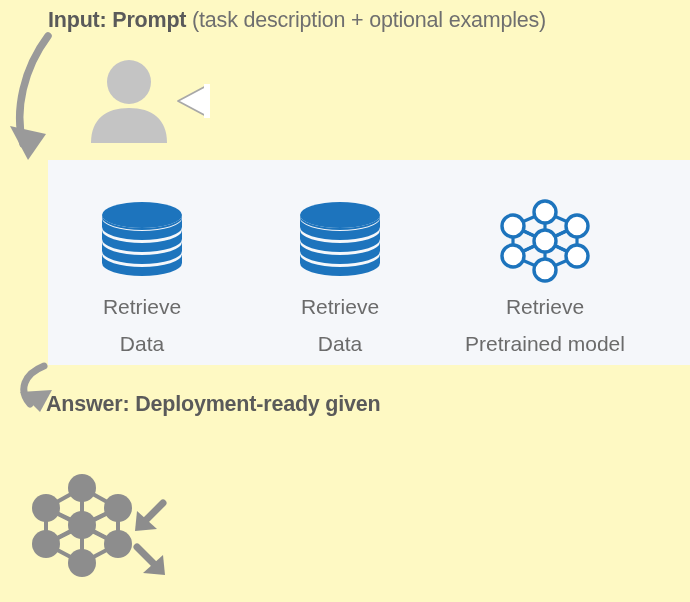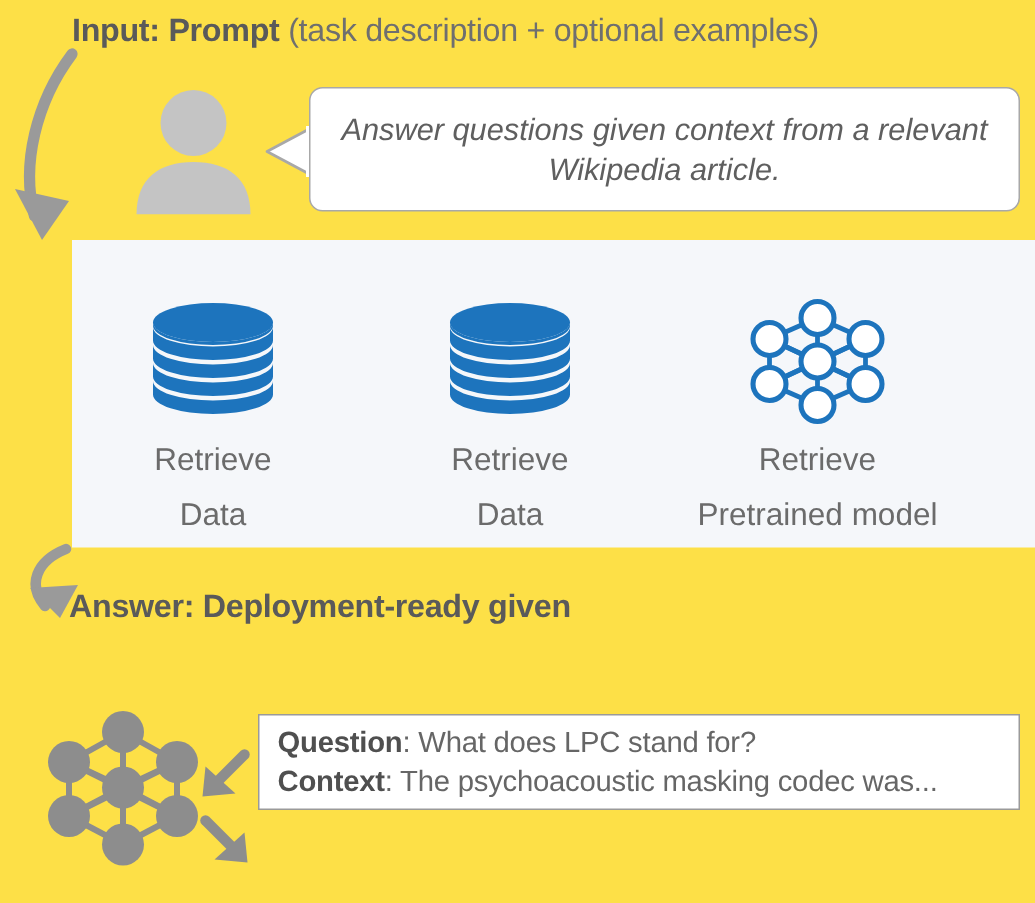--- a/index.html
+++ b/index.html
@@ -9,21 +9,21 @@
     background: #ffffff;
   }
   body {
     font-family: "Liberation Sans", "DejaVu Sans", sans-serif;
     -webkit-font-smoothing: antialiased;
   }
   #canvas {
     position: relative;
     width: 690px;
     height: 602px;
-    background: #fde047;
+    background: #fef9c3;
     overflow: hidden;
   }
   .abs { position: absolute; }
 
   
   #header-line {
     left: 48px;
     top: 8px;
     width: 640px;
     font-size: 21.5px;
@@ -169,23 +169,20 @@
   <svg class="abs" id="person-icon" viewBox="0 0 86 86">
     <circle cx="43" cy="25" r="22" fill="#c4c4c4"></circle>
     <path d="M5 86 C5 62, 20 51, 43 51 C66 51, 81 62, 81 86 Z" fill="#c4c4c4"></path>
   </svg>
 
   <svg class="abs" id="bubble-tail" viewBox="0 0 34 36">
     <path d="M32 2 L2 18 L32 34" stroke="#a8a8a8" stroke-width="1.8" fill="#ffffff" stroke-linejoin="round"></path>
     <rect x="28" y="1" width="6" height="34" fill="#ffffff"></rect>
   </svg>
 
-  <div class="abs" id="prompt-bubble">
-    <div id="prompt-bubble-text">Answer questions given context from a relevant Wikipedia article.</div>
-  </div>
 
   <div class="abs" id="p2m-panel"></div>
 
   <div class="abs p2m-col" id="col-retrieve-data">
     <div class="iconwrap">
       <svg width="84" height="80" viewBox="0 0 84 80">
         <g fill="#1d74bd">
           <path d="M2 62 a40 13 0 0 0 80 0 v-9 a40 13 0 0 1 -80 0 z"></path>
           <path d="M2 50 a40 13 0 0 0 80 0 v-9 a40 13 0 0 1 -80 0 z"></path>
           <path d="M2 38 a40 13 0 0 0 80 0 v-9 a40 13 0 0 1 -80 0 z"></path>
@@ -289,23 +286,15 @@
 
   <svg class="abs" id="arrow-to-qc" viewBox="0 0 40 40">
     <path d="M33 7 L11 29" stroke="#8d8d8d" stroke-width="7" stroke-linecap="round" fill="none"></path>
     <path d="M5 35 L7 15 L27 33 Z" fill="#8d8d8d"></path>
   </svg>
   <svg class="abs" id="arrow-to-ans" viewBox="0 0 40 40">
     <path d="M7 7 L29 29" stroke="#8d8d8d" stroke-width="7" stroke-linecap="round" fill="none"></path>
     <path d="M35 35 L13 33 L33 15 Z" fill="#8d8d8d"></path>
   </svg>
 
-  <div class="abs example-box" id="qc-box">
-    <div class="example-line">
-      <span class="lbl">Question</span><span>: What does LPC stand for?</span>
-    </div>
-    <div class="example-line">
-      <span class="lbl">Context</span><span>: The psychoacoustic masking codec was...</span>
-    </div>
-  </div>
 
 
 </div>
 
 </body></html>

